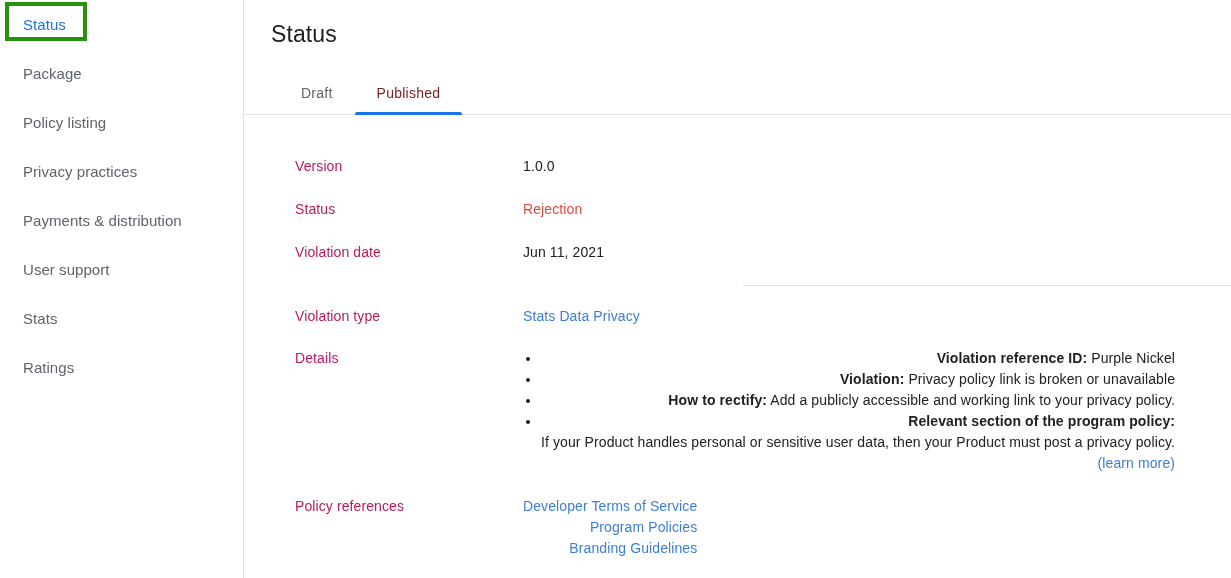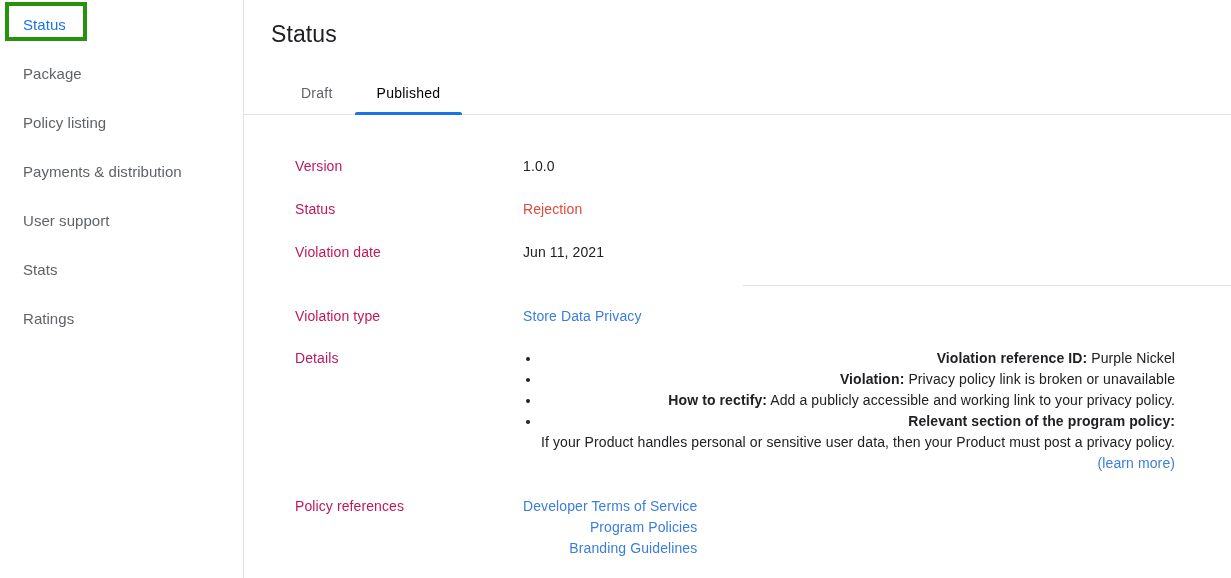--- a/index.html
+++ b/index.html
@@ -95,21 +95,21 @@
   .tab {
     font-size: 14px;
     color: #5f6368;
     padding: 0 22px 13px 22px;
     cursor: pointer;
     position: relative;
     font-weight: 400;
     letter-spacing: 0.25px;
   }
   .tab.active {
-    color: #000000;
+    color: #7f1d1d;
     font-weight: 500;
   }
   .tab.active::after {
     content: "";
     position: absolute;
     left: 0;
     right: 0;
     bottom: -1px;
     height: 3px;
     background: #1a73e8;
@@ -212,20 +212,23 @@
       <li class="nav-item active">
         <span>Status</span>
       </li>
       <li class="nav-item">
         <span>Package</span>
       </li>
       <li class="nav-item">
         <span>Policy listing</span>
       </li>
       <li class="nav-item">
+        <span>Privacy practices</span>
+      </li>
+      <li class="nav-item">
         <span>Payments &amp; distribution</span>
       </li>
       <li class="nav-item">
         <span>User support</span>
       </li>
       <li class="nav-item">
         <span>Stats</span>
       </li>
       <li class="nav-item">
         <span>Ratings</span>
@@ -265,21 +268,21 @@
         <div class="row-value">Jun 11, 2021</div>
       </div>
 
       <div style="height:22px"></div>
       <div class="divider"></div>
       <div style="height:20px"></div>
 
       <div class="row">
         <div class="row-label">Violation type</div>
         <div class="row-value">
-          <a class="link">Store Data Privacy</a>
+          <a class="link">Stats Data Privacy</a>
         </div>
       </div>
 
       <div style="height:21px"></div>
 
       <div class="row">
         <div class="row-label">Details</div>
         <div class="row-value">
           <ul class="bullets">
             <li>

